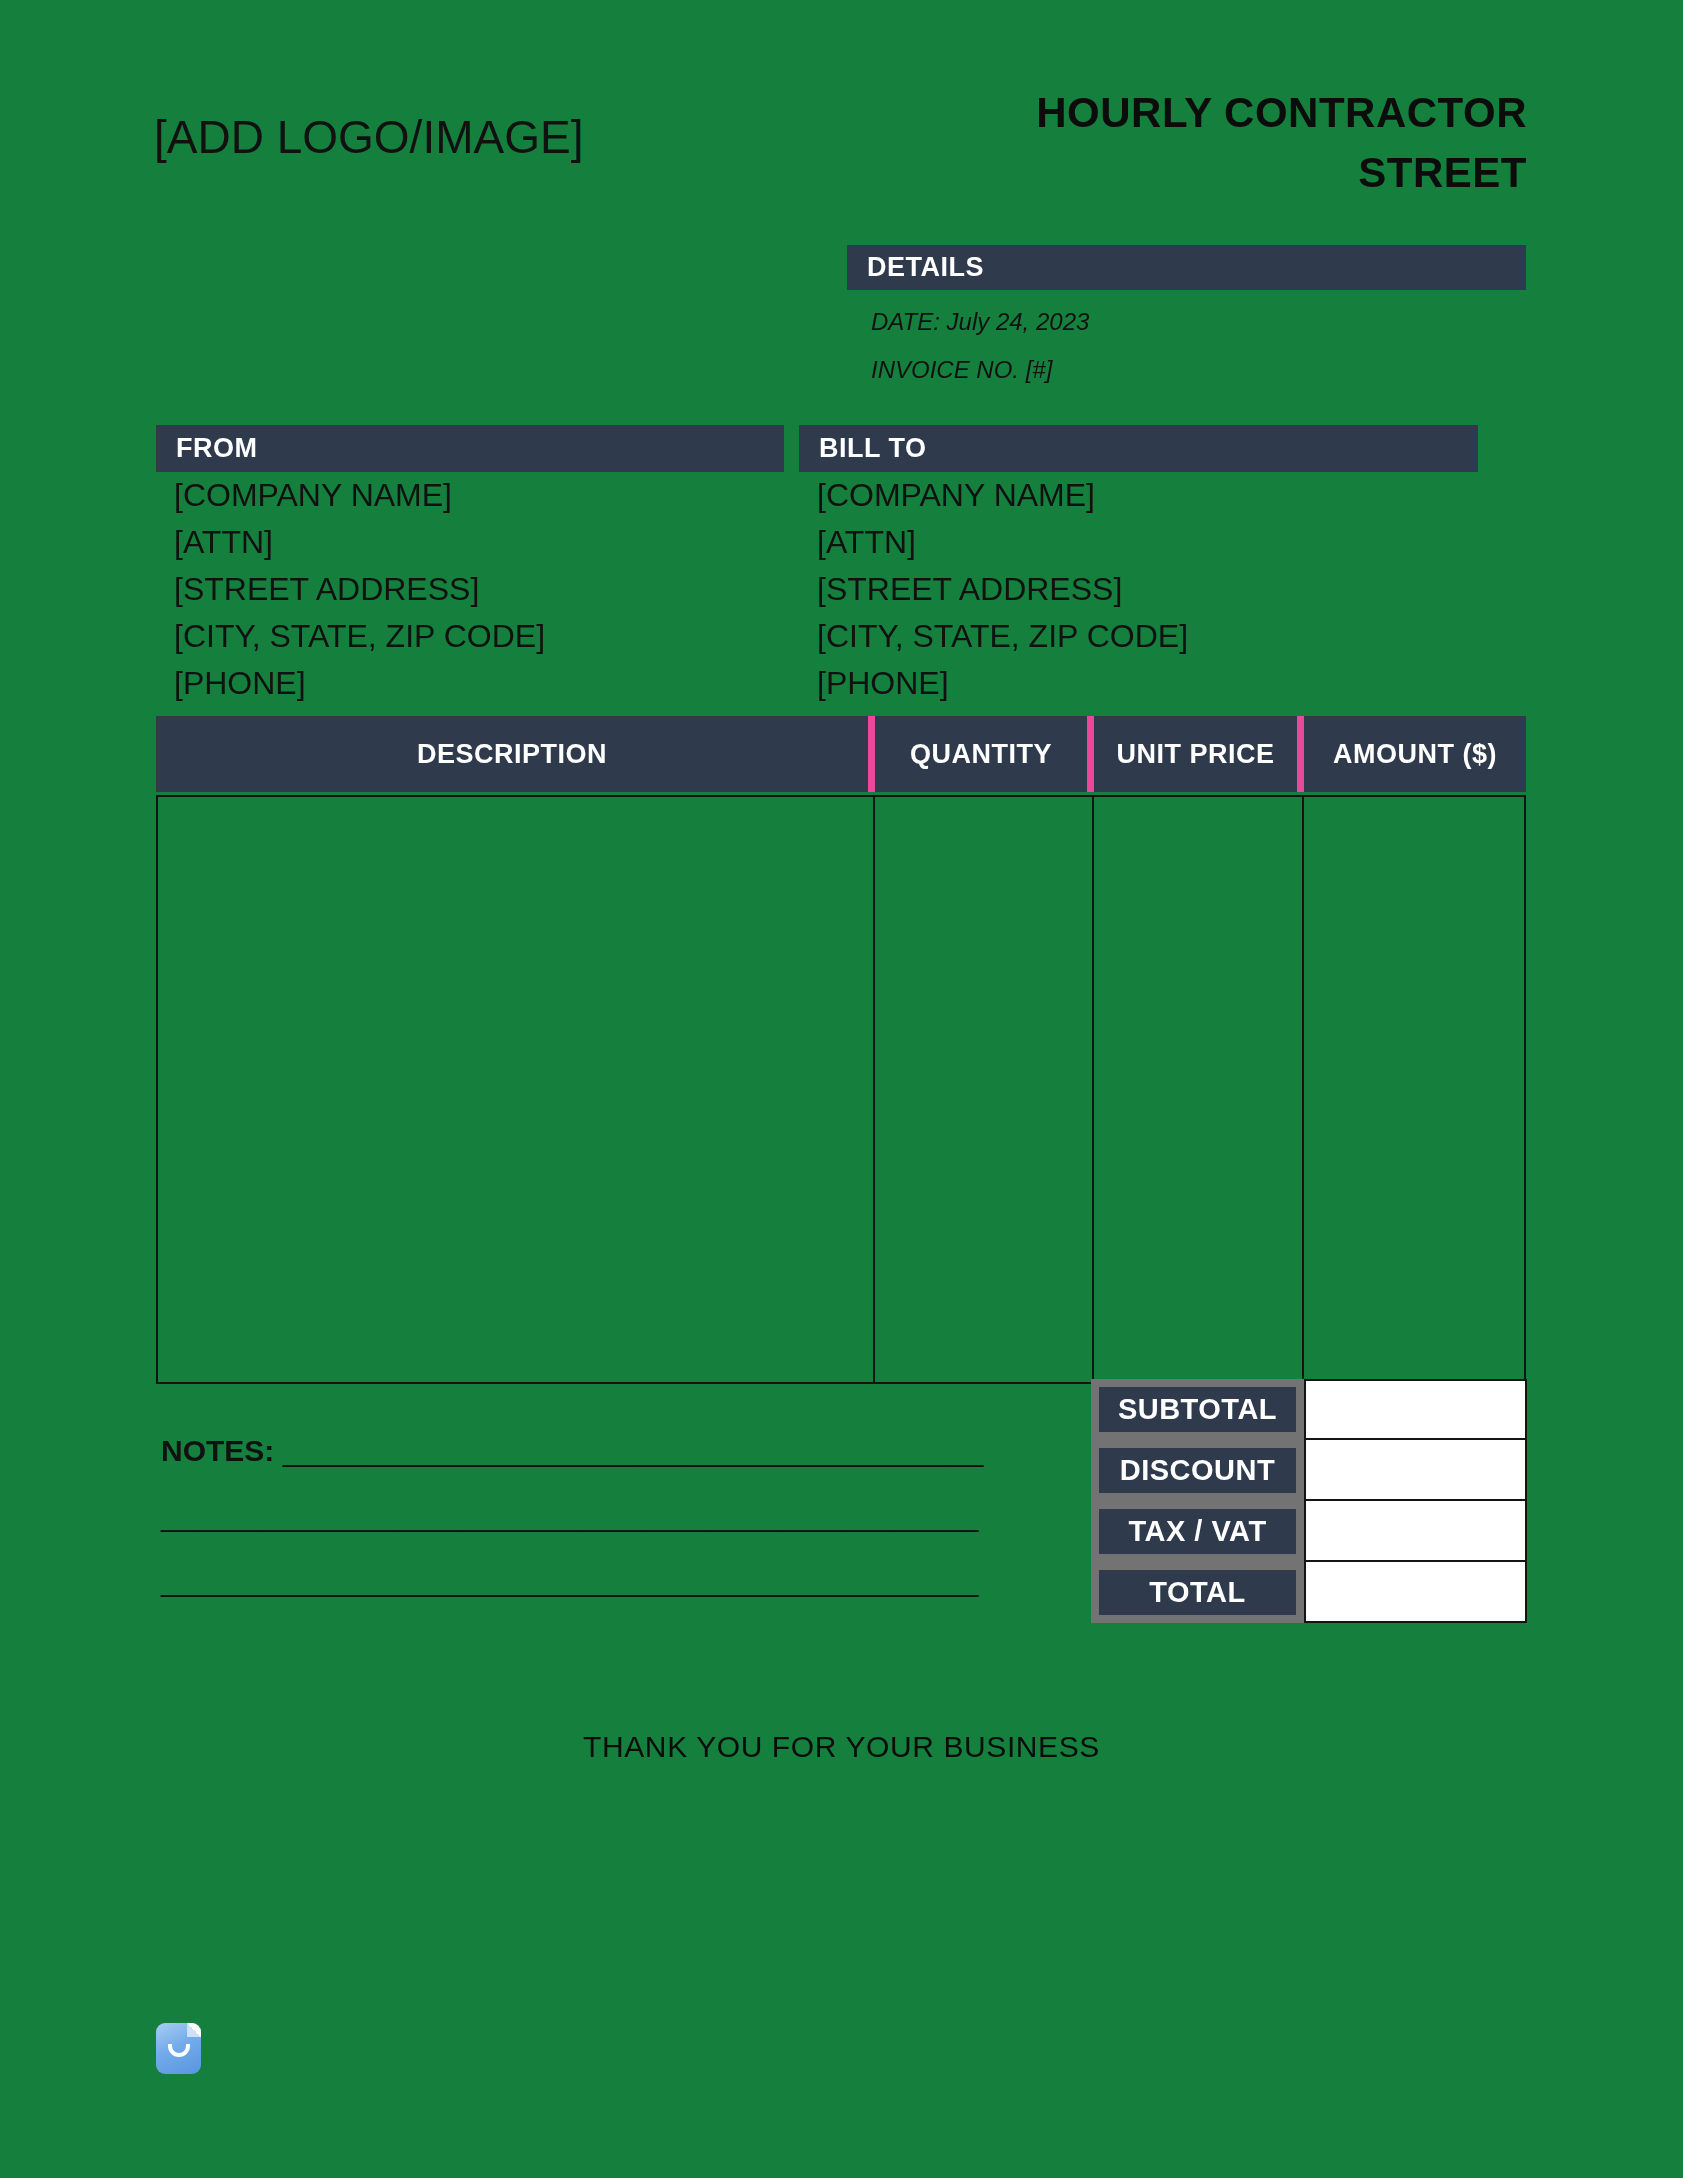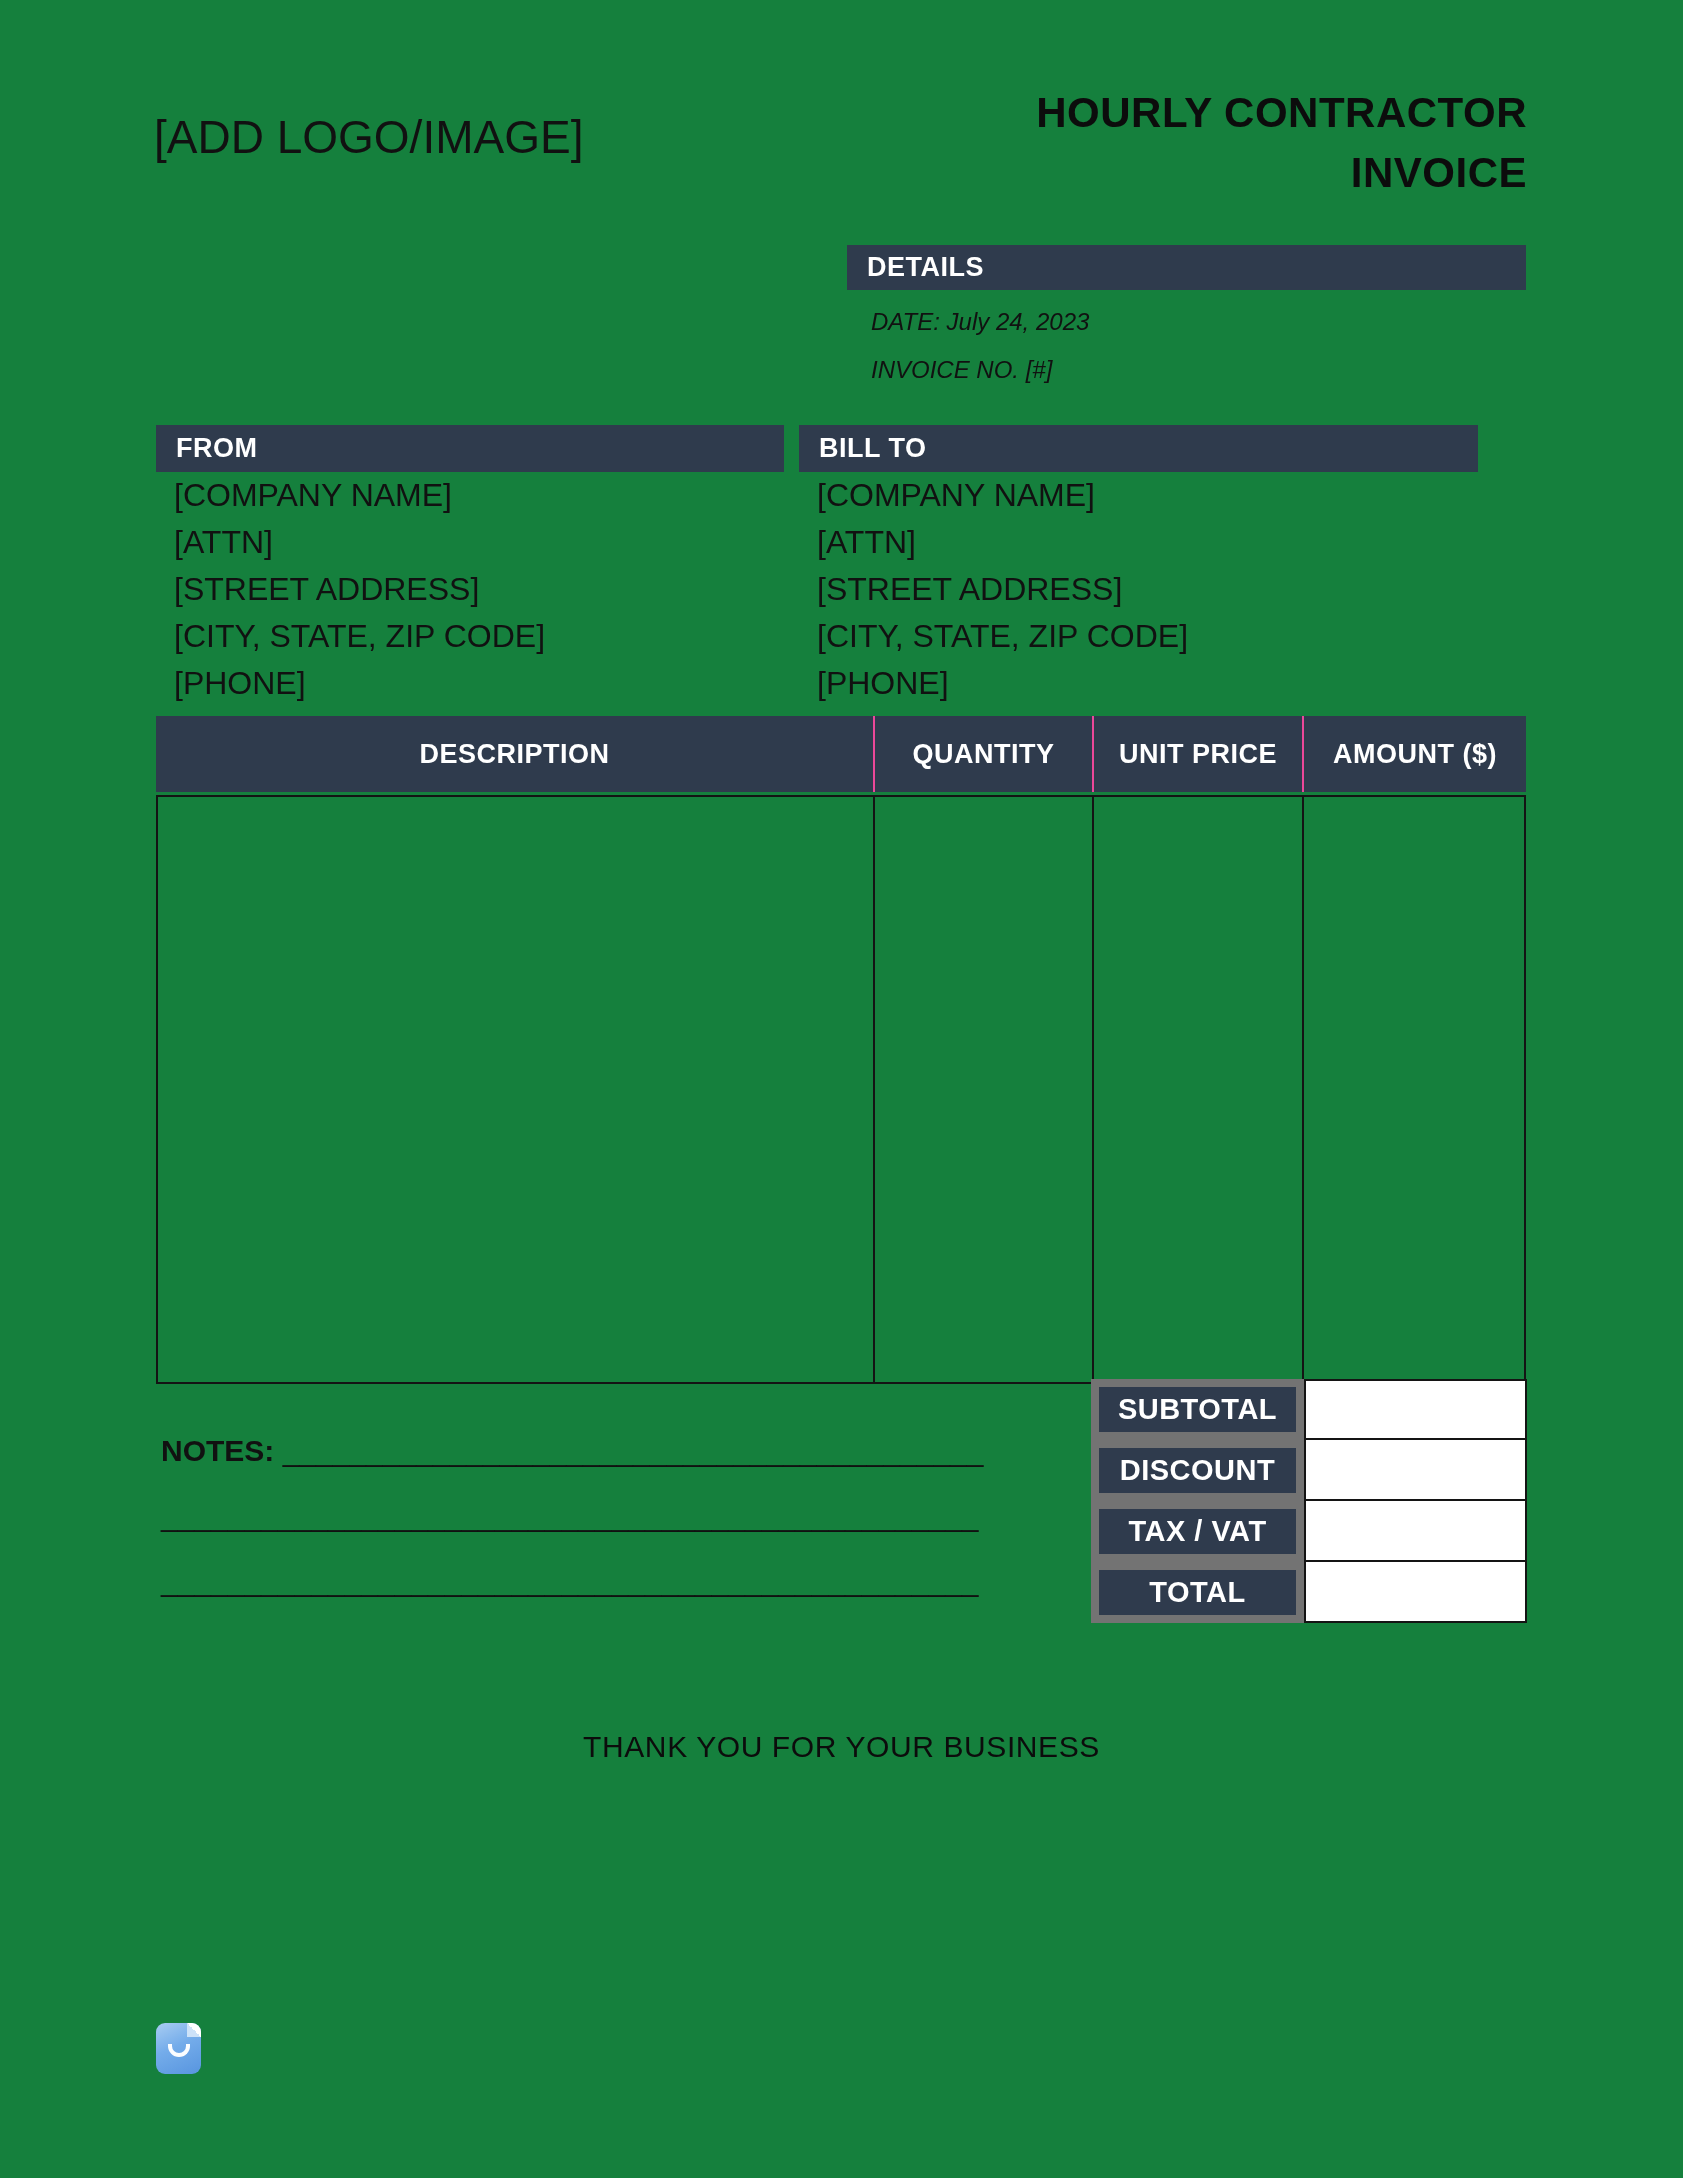--- a/index.html
+++ b/index.html
@@ -70,21 +70,21 @@
   .items-header { display: flex; height: 76px; }
   .items-header .hcell {
     background: #2f3b4d;
     color: #ffffff;
     font-weight: 700;
     font-size: 27px;
     display: flex;
     align-items: center;
     justify-content: center;
     box-sizing: border-box;
-    border-right: 2px solid #ec4899;
+    border-right: 7px solid #ec4899;
     letter-spacing: 0.5px;
   }
   .items-header .hcell:last-child { border-right: none; }
   .items-body {
     display: flex;
     height: 589px;
     border: 2px solid #141414;
     box-sizing: border-box;
     margin-top: 3px;
   }
@@ -179,21 +179,21 @@
 </style>
 </head>
 <body>
 
 <div class="page">
 
   <div class="logo-placeholder">[ADD LOGO/IMAGE]</div>
 
   <div class="title">
     <div>HOURLY CONTRACTOR</div>
-    <div>INVOICE</div>
+    <div>STREET</div>
   </div>
 
   <div class="details-section">
     <div class="bar">DETAILS</div>
     <div class="details-lines">
       <div>
         <span>DATE:</span>
         <span>July 24, 2023</span>
       </div>
       <div>

